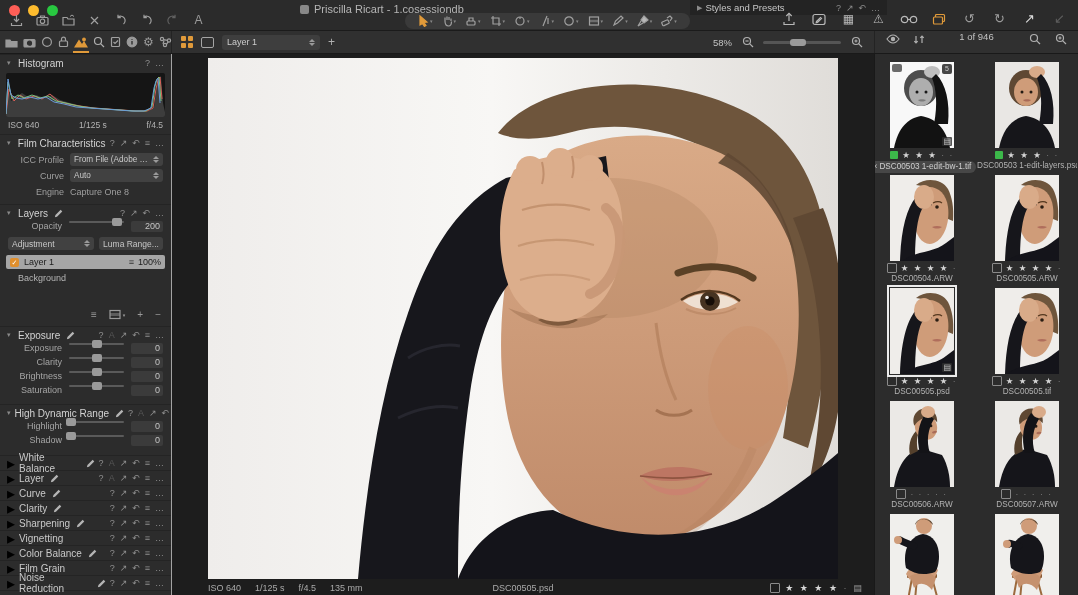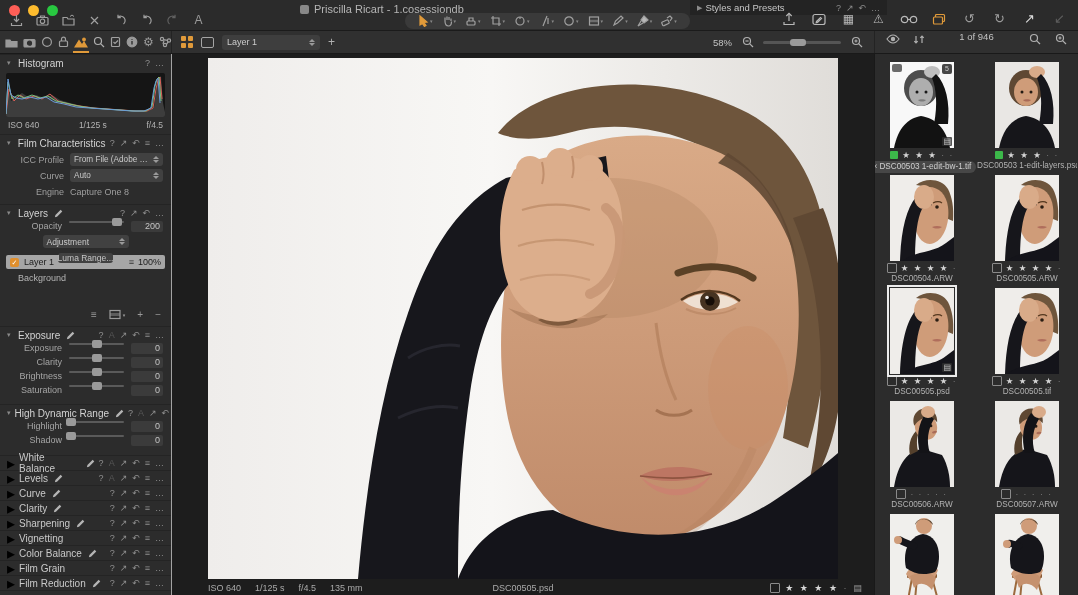--- a/index.html
+++ b/index.html
@@ -63,21 +63,21 @@
   .hfoot{display:flex;justify-content:space-between;padding:1px 8px 4px;font-size:8.5px;color:#b3b3b3;}
   .brow{display:flex;align-items:center;height:15px;padding:0 8px;margin:1px 0;}
   .blabel{width:56px;text-align:right;font-size:9px;color:#9f9f9f;margin-right:6px;flex:none;}
   .bselect{flex:1;height:13px;background:#414141;border-radius:3px;font-size:8.2px;color:#c9c9c9;display:flex;align-items:center;padding:0 4px;overflow:hidden;white-space:nowrap;}
   .btext{font-size:9px;color:#9f9f9f;}
   .srow{display:flex;align-items:flex-start;height:14px;padding:0 8px;}
   .slabel{width:54px;text-align:right;font-size:9px;color:#a5a5a5;margin-right:7px;flex:none;}
   .strack{flex:1;height:2px;background:#5a5a5a;border-radius:1px;position:relative;}
   .sthumb{position:absolute;top:-3px;width:10px;height:8px;background:#9a9a9a;border-radius:2px;}
   .sval{width:32px;height:11px;background:#3b3b3b;border-radius:2px;font-size:9px;color:#c5c5c5;text-align:right;padding-right:3px;box-sizing:border-box;margin-left:7px;flex:none;}
-  .l2row{display:flex;gap:5px;padding:0 8px;height:17px;align-items:center;flex-direction:column;}
+  .l2row{display:flex;gap:5px;padding:0 8px;height:17px;align-items:center;}
   .lselect{width:78px;flex:none;height:13px;background:#414141;border-radius:3px;font-size:8.5px;color:#c9c9c9;display:flex;align-items:center;padding:0 4px;}
   .lbtn{flex:1;height:13px;background:#414141;border-radius:3px;font-size:8.5px;color:#c6c6c6;display:flex;align-items:center;justify-content:center;}
   .layeritem{height:14px;margin:3px 6px 0;background:#a6a6a6;border-radius:2px;display:flex;align-items:center;padding:0 4px;font-size:9px;color:#1c1c1c;}
   .layeritem .chk{width:9px;height:9px;background:#e08f2d;border-radius:2px;color:#fff;font-size:7px;line-height:9px;text-align:center;margin-right:5px;}
   .layeritem .leq{margin-left:auto;color:#333;font-size:9px;margin-right:4px;}
   .layerbg{height:14px;margin:2px 6px 0;padding-left:12px;font-size:9px;color:#b5b5b5;display:flex;align-items:center;}
   .lfoot{display:flex;justify-content:flex-end;align-items:center;gap:12px;padding:24px 10px 6px;color:#9a9a9a;font-size:10px;}
   .crow{height:14px;display:flex;align-items:center;gap:4px;padding:0 7px;border-top:1px solid #242424;}
   .crow .lab{font-size:10px;color:#c9c9c9;}
 
@@ -623,21 +623,21 @@
             <span class="">?</span>
             <span class="dis">A</span>
             <span class="">↗</span>
             <span class="">↶</span>
             <span class="">≡</span>
             <span class="">…</span>
           </span>
         </div>
         <div class="crow">
     <span class="chv">▸</span>
-    <span class="lab">Levels</span>
+    <span class="lab">Layer</span>
     <span class="pencil">
             <svg width="9" height="9" viewBox="0 0 10 10">
               <path d="M1 9.2l2.3-.6L9.2 2.7 7.4.9 1.6 6.8 1 9.2z" fill="#b5b5b5"></path>
             </svg>
           </span>
     <span class="picons">
             <span class="">?</span>
             <span class="dis">A</span>
             <span class="">↗</span>
             <span class="">↶</span>
@@ -728,21 +728,21 @@
     <span class="picons">
             <span class="">?</span>
             <span class="">↗</span>
             <span class="">↶</span>
             <span class="">≡</span>
             <span class="">…</span>
           </span>
         </div>
         <div class="crow">
     <span class="chv">▸</span>
-    <span class="lab">Film Reduction</span>
+    <span class="lab">Noise Reduction</span>
     <span class="pencil">
             <svg width="9" height="9" viewBox="0 0 10 10">
               <path d="M1 9.2l2.3-.6L9.2 2.7 7.4.9 1.6 6.8 1 9.2z" fill="#b5b5b5"></path>
             </svg>
           </span>
     <span class="picons">
             <span class="">?</span>
             <span class="">↗</span>
             <span class="">↶</span>
             <span class="">≡</span>

